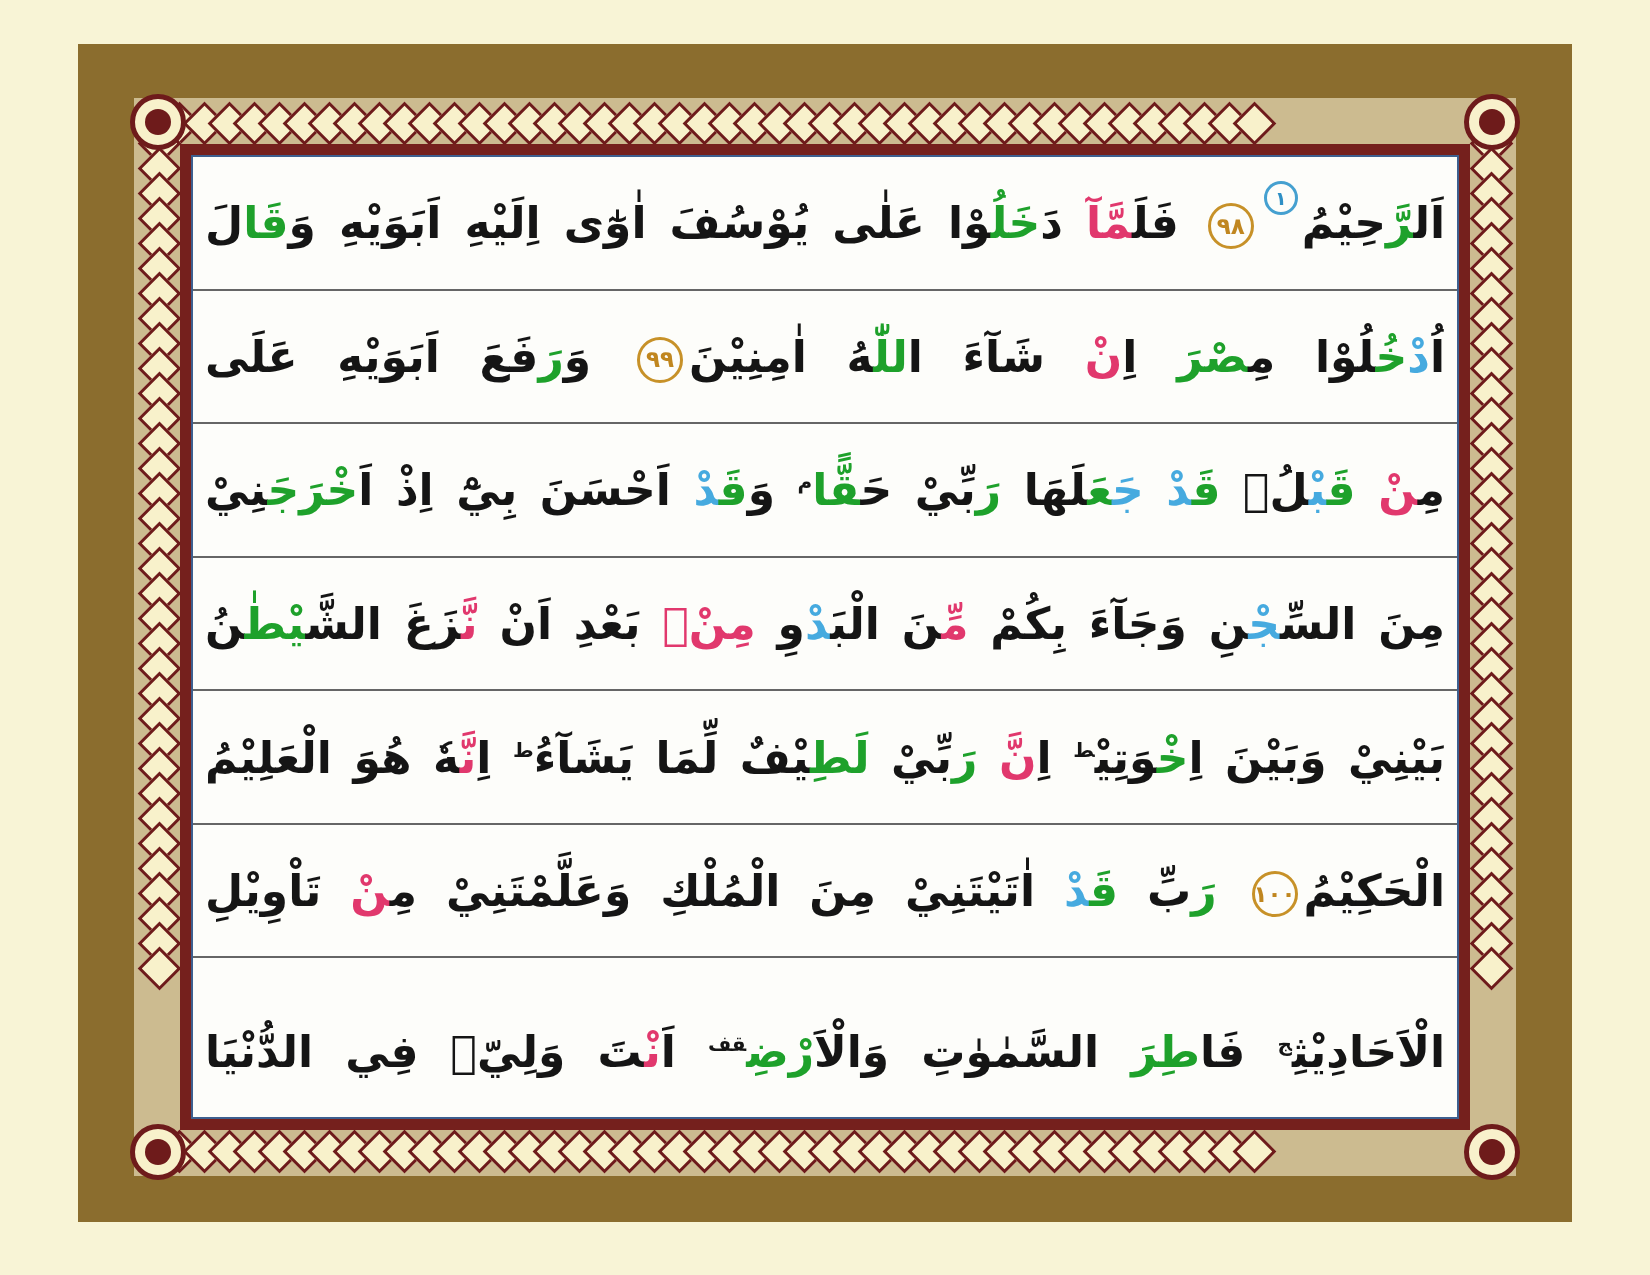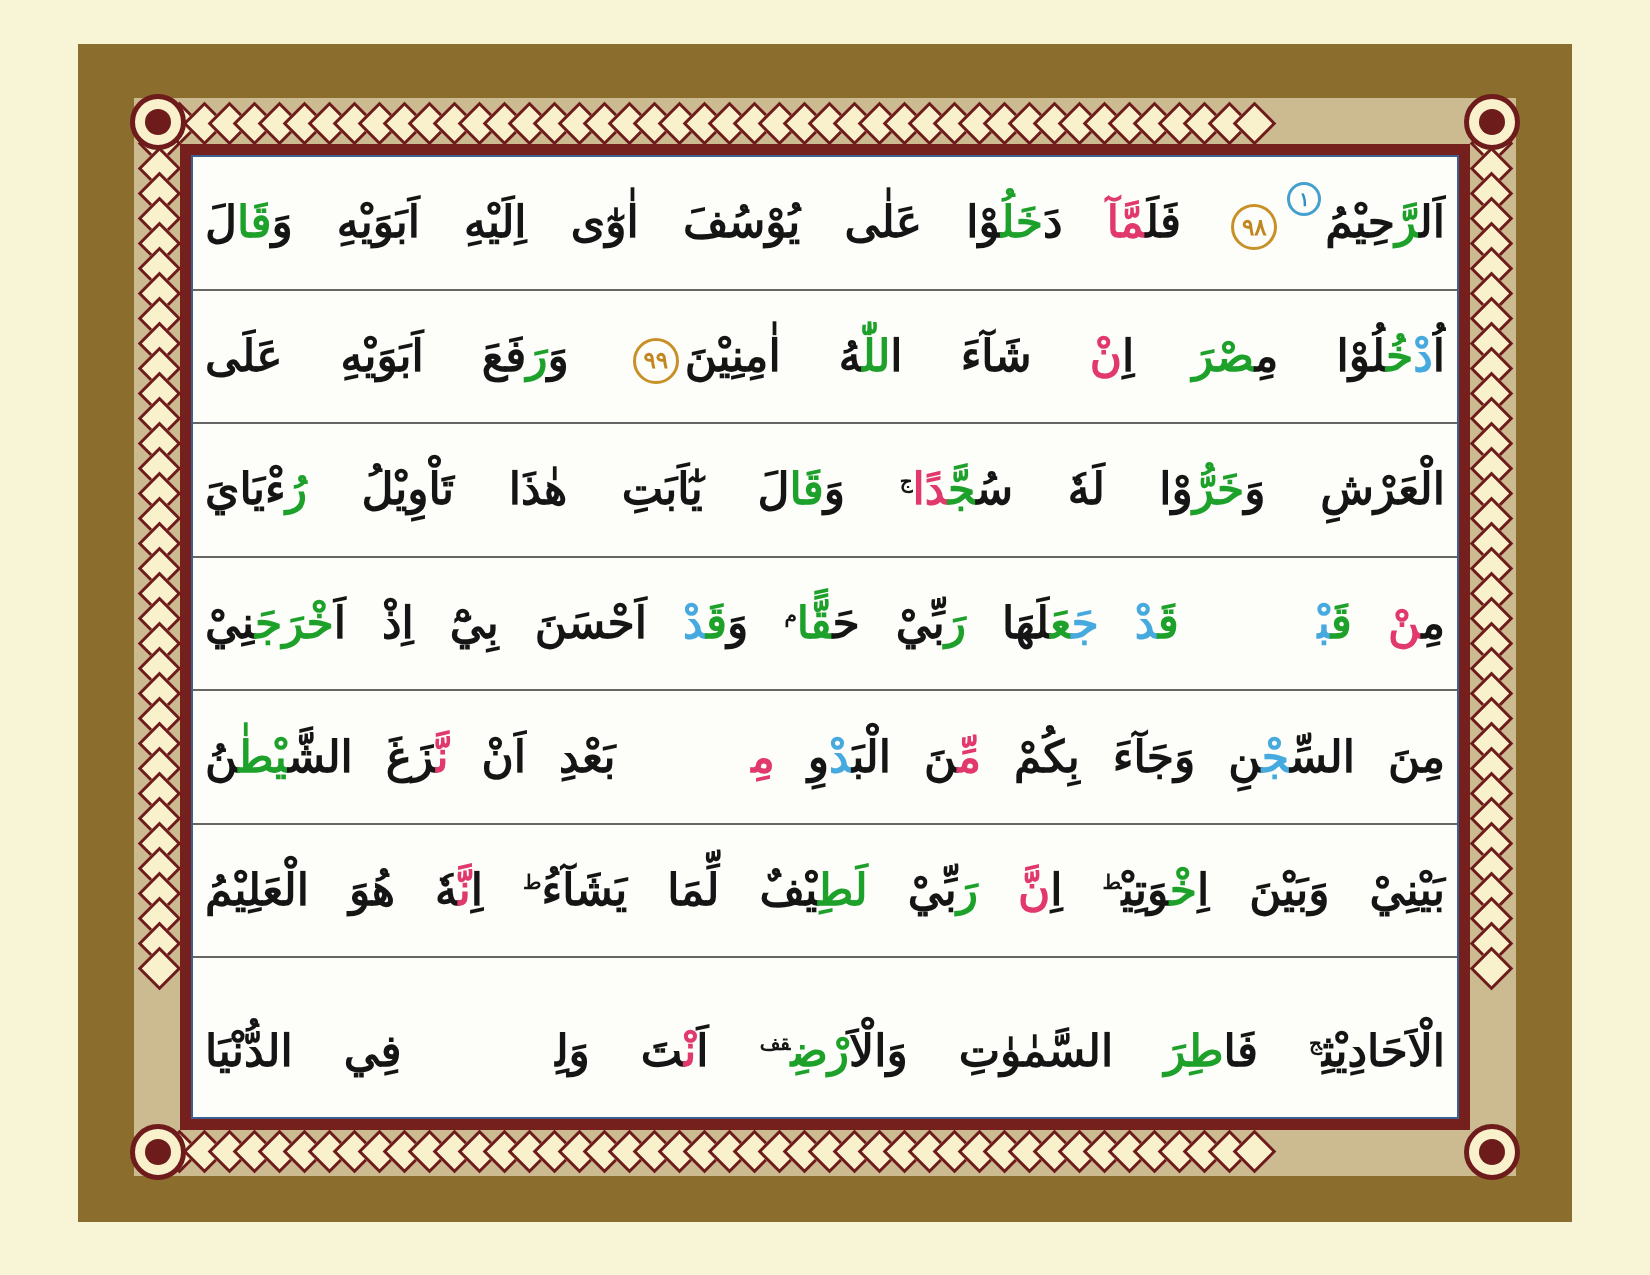--- a/index.html
+++ b/index.html
@@ -4,21 +4,21 @@
 <style>
   :root{
     --cream:#F8F4D6; --brown:#8B6D2E; --tan:#CCBB90; --dcream:#F8F1CB;
     --maroon:#6E1B1B; --maroon2:#75201D; --blueline:#3D5F8F; --paper:#FDFDFA;
     --ink:#151515; --green:#1EA12B; --pink:#E1386D; --blue:#46AADF;
     --gold:#C79128; --goldtext:#C0861F; --rukublue:#2E8FC5;
   }
   html,body{margin:0;padding:0;}
   body{width:1650px;height:1275px;background:var(--cream);
        font-family:"DejaVu Sans", sans-serif; overflow:hidden;}
-  .page{position:relative;width:1650px;height:1275px;background:var(--cream);font-family:Liberation Serif, serif;}
+  .page{position:relative;width:1650px;height:1275px;background:var(--cream);}
   .frame-brown{position:absolute;left:78px;top:44px;width:1494px;height:1178px;background:var(--brown);}
   .frame-tan{position:absolute;left:56px;top:54px;right:56px;bottom:46px;background:var(--tan);}
 
   .chain{position:absolute;display:flex;overflow:hidden;}
   .chain-top{top:2px;left:30px;right:30px;height:46px;flex-direction:row;align-items:center;}
   .chain-bottom{bottom:2px;left:30px;right:30px;height:46px;flex-direction:row;align-items:center;}
   .chain-left{left:2px;top:30px;bottom:30px;width:46px;flex-direction:column;align-items:center;}
   .chain-right{right:2px;top:30px;bottom:30px;width:46px;flex-direction:column;align-items:center;}
   .diamond{width:25px;height:25px;background:var(--dcream);border:3px solid var(--maroon);
            transform:rotate(45deg);flex:none;box-sizing:content-box;}
@@ -237,30 +237,30 @@
 
       <div class="text-frame">
         <div class="text-inner" id="text-area">
             <div class="line">
               <div class="line-text"><span class="c-k">اَل</span><span class="c-g">رَّ</span><span class="c-k">حِيْمُ</span><span class="rmark">١</span><span class="vmark">٩٨</span><span class="c-k"> فَلَ</span><span class="c-p">مَّآ</span><span class="c-k"> دَ</span><span class="c-g">خَلُ</span><span class="c-k">وْا عَلٰى يُوْسُفَ اٰوٰٓى اِلَيْهِ اَبَوَيْهِ وَ</span><span class="c-g">قَا</span><span class="c-k">لَ</span></div>
             </div>
             <div class="line">
               <div class="line-text"><span class="c-k">اُ</span><span class="c-b">دْ</span><span class="c-g">خُ</span><span class="c-k">لُوْا مِ</span><span class="c-g">صْرَ</span><span class="c-k"> اِ</span><span class="c-p">نْ</span><span class="c-k"> شَآءَ ا</span><span class="c-g">للّٰ</span><span class="c-k">هُ اٰمِنِيْنَ</span><span class="vmark">٩٩</span><span class="c-k"> وَ</span><span class="c-g">رَ</span><span class="c-k">فَعَ اَبَوَيْهِ عَلَى</span></div>
             </div>
             <div class="line">
-              <div class="line-text"><span class="c-k">الْعَرْشِ وَ</span><span class="c-g">خَرُّ</span><span class="c-k">وْا لَهٗ سُ</span><span class="c-g">جَّ</span><span class="c-p">دًا</span><span class="smark">ج</span><span class="c-k"> وَ</span><span class="c-g">قَا</span><span class="c-k">لَ يٰٓاَبَتِ هٰذَا تَاْوِيْلُ </span><span class="c-g">رُ</span><span class="c-k">ءْيَايَ</span></div>
-            </div>
-            <div class="line">
               <div class="line-text"><span class="c-k">مِ</span><span class="c-p">نْ</span><span class="c-k"> </span><span class="c-g">قَ</span><span class="c-b">بْ</span><span class="c-k">لُۢ </span><span class="c-g">قَ</span><span class="c-b">دْ</span><span class="c-k"> </span><span class="c-b">جَ</span><span class="c-g">عَ</span><span class="c-k">لَهَا </span><span class="c-g">رَ</span><span class="c-k">بِّيْ حَ</span><span class="c-g">قًّا</span><span class="smark">م</span><span class="c-k"> وَ</span><span class="c-g">قَ</span><span class="c-b">دْ</span><span class="c-k"> اَحْسَنَ بِيْٓ اِذْ اَ</span><span class="c-g">خْرَجَ</span><span class="c-k">نِيْ</span></div>
             </div>
             <div class="line">
               <div class="line-text"><span class="c-k">مِنَ السِّ</span><span class="c-b">جْ</span><span class="c-k">نِ وَجَآءَ بِكُمْ </span><span class="c-p">مِّ</span><span class="c-k">نَ الْبَ</span><span class="c-b">دْ</span><span class="c-k">وِ </span><span class="c-p">مِنْۢ</span><span class="c-k"> بَعْدِ اَنْ </span><span class="c-p">نَّ</span><span class="c-k">زَغَ الشَّ</span><span class="c-g">يْطٰ</span><span class="c-k">نُ</span></div>
             </div>
             <div class="line">
               <div class="line-text"><span class="c-k">بَيْنِيْ وَبَيْنَ اِ</span><span class="c-g">خْ</span><span class="c-k">وَتِيْ</span><span class="smark">ط</span><span class="c-k"> اِ</span><span class="c-p">نَّ</span><span class="c-k"> </span><span class="c-g">رَ</span><span class="c-k">بِّيْ </span><span class="c-g">لَطِ</span><span class="c-k">يْفٌ لِّمَا يَشَآءُ</span><span class="smark">ط</span><span class="c-k"> اِ</span><span class="c-p">نَّ</span><span class="c-k">هٗ هُوَ الْعَلِيْمُ</span></div>
+            </div>
+            <div class="line">
+              <div class="line-text"><span class="c-k">الْحَكِيْمُ</span><span class="vmark">١٠٠</span><span class="c-g"> رَ</span><span class="c-k">بِّ </span><span class="c-g">قَ</span><span class="c-b">دْ</span><span class="c-k"> اٰتَيْتَنِيْ مِنَ الْمُلْكِ وَعَلَّمْتَنِيْ </span><span class="c-k">مِ</span><span class="c-p">نْ</span><span class="c-k"> تَاْوِيْلِ</span></div>
             </div>
             <div class="line">
               <div class="line-text"><span class="c-k">الْاَحَادِيْثِ</span><span class="smark">ج</span><span class="c-k"> فَا</span><span class="c-g">طِرَ</span><span class="c-k"> السَّمٰوٰتِ وَالْاَ</span><span class="c-g">رْضِ</span><span class="smark">قف</span><span class="c-k"> اَ</span><span class="c-p">نْ</span><span class="c-k">تَ وَلِيّٖ فِي الدُّنْيَا</span></div>
             </div>
           </div>
       </div>
 
     </div>
   </div>
 </div>

